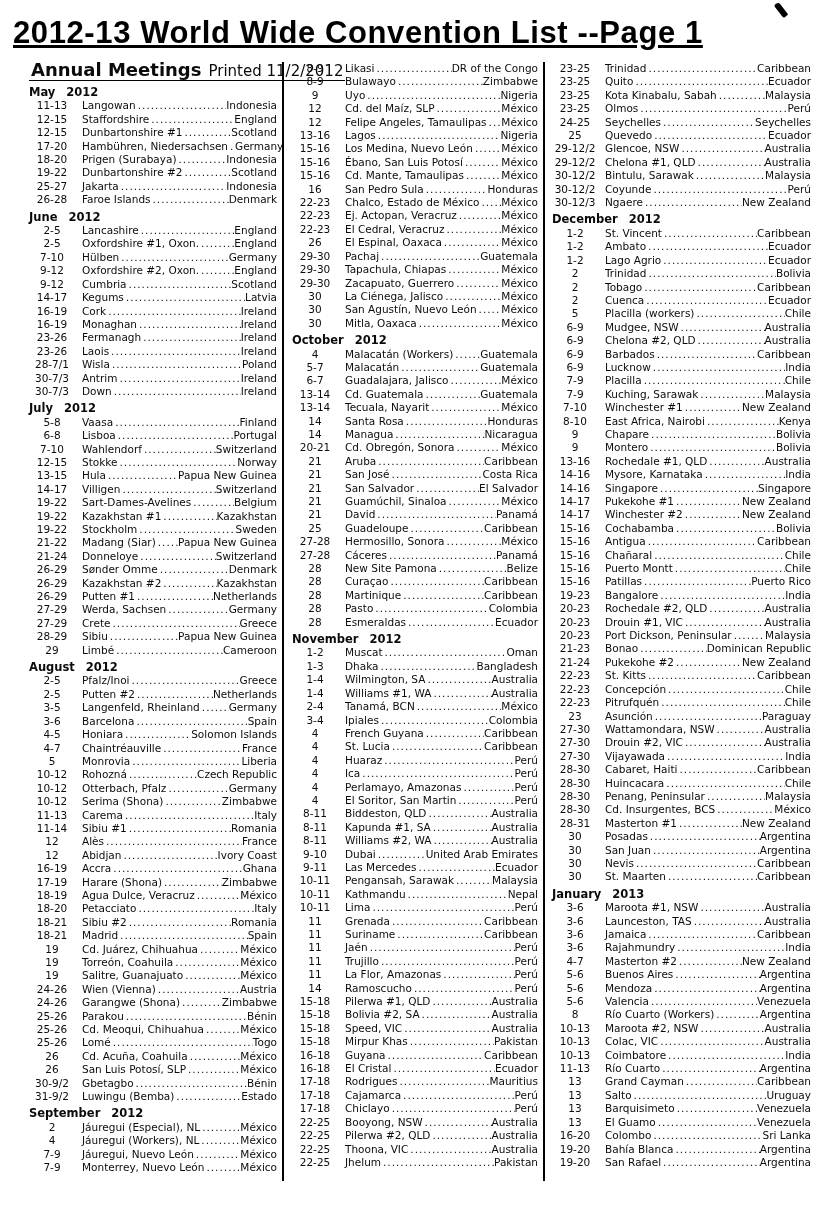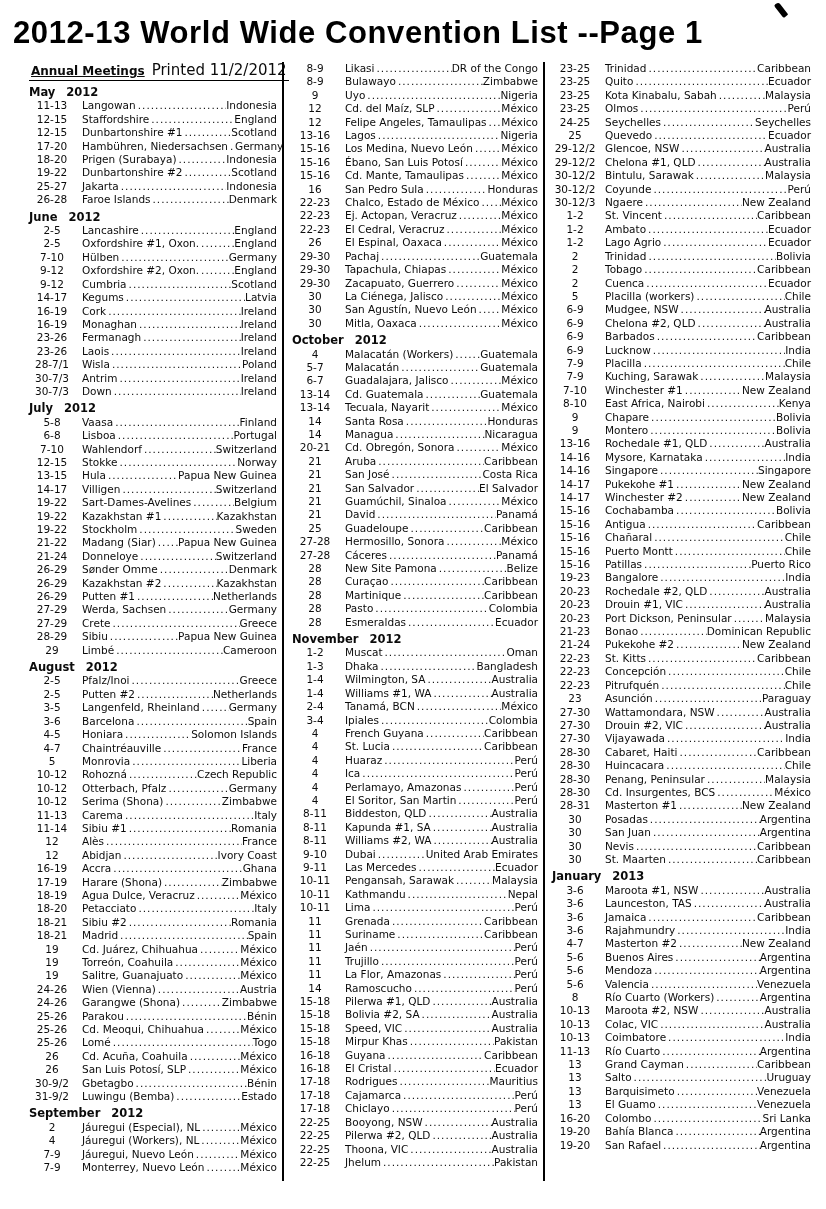--- a/index.html
+++ b/index.html
@@ -8,32 +8,32 @@
     font-family:"DejaVu Sans","Liberation Sans",sans-serif;
     position:relative;overflow:hidden;
   }
   .scan-mark{
     position:absolute;top:2px;left:778px;width:6px;height:16px;
     background:#000;border-radius:2px 3px 1px 2px;transform:rotate(-38deg);
   }
   .page-title{
     font-family:"Liberation Sans","DejaVu Sans",sans-serif;
     font-weight:bold;font-size:31px;letter-spacing:0.6px;
-    margin:15px 0 0 13px;white-space:nowrap;color:#000;
+    margin:15px 0 0 13px;white-space:nowrap;color:#000;text-decoration:underline;
   }
   .columns{
     display:flex;margin:11px 0 0 26px;align-items:stretch;
   }
   .col{flex:none;padding:0 5px 6px 3px;min-width:0;box-sizing:border-box;}
   .col-1{width:256px;}
   .col-2{width:261px;border-left:2px solid #000;padding-left:8px;}
   .col-3{width:273px;border-left:2px solid #000;padding-left:7px;}
   .am-header{text-align:center;line-height:15px;margin-bottom:1px;white-space:nowrap;}
   .am-inner{display:inline-block;border-bottom:1.6px solid #000;padding:0 2px 1px 2px;}
-  .am-title{font-weight:bold;font-size:12px;text-decoration:underline;}
+  .am-title{font-weight:bold;font-size:18px;}
   .am-printed{font-size:15px;margin-left:7px;}
   .month{
     font-weight:bold;font-size:11.5px;line-height:13.4px;
     padding-top:4px;white-space:nowrap;
   }
   .month .year{margin-left:11px;}
   .row{
     display:flex;align-items:baseline;line-height:13.4px;
     font-size:10.5px;white-space:nowrap;
   }
@@ -1057,20 +1057,21 @@
         <span class="place">Coyunde</span>
         <span class="dots">................................................................................</span>
         <span class="country">Perú</span>
       </div>
       <div class="row">
         <span class="date">30-12/3</span>
         <span class="place">Ngaere</span>
         <span class="dots">................................................................................</span>
         <span class="country">New Zealand</span>
       </div>
+      <div class="month"><span>December</span><span class="year">2012</span></div>
       <div class="row">
         <span class="date">1-2</span>
         <span class="place">St. Vincent</span>
         <span class="dots">................................................................................</span>
         <span class="country">Caribbean</span>
       </div>
       <div class="row">
         <span class="date">1-2</span>
         <span class="place">Ambato</span>
         <span class="dots">................................................................................</span>

